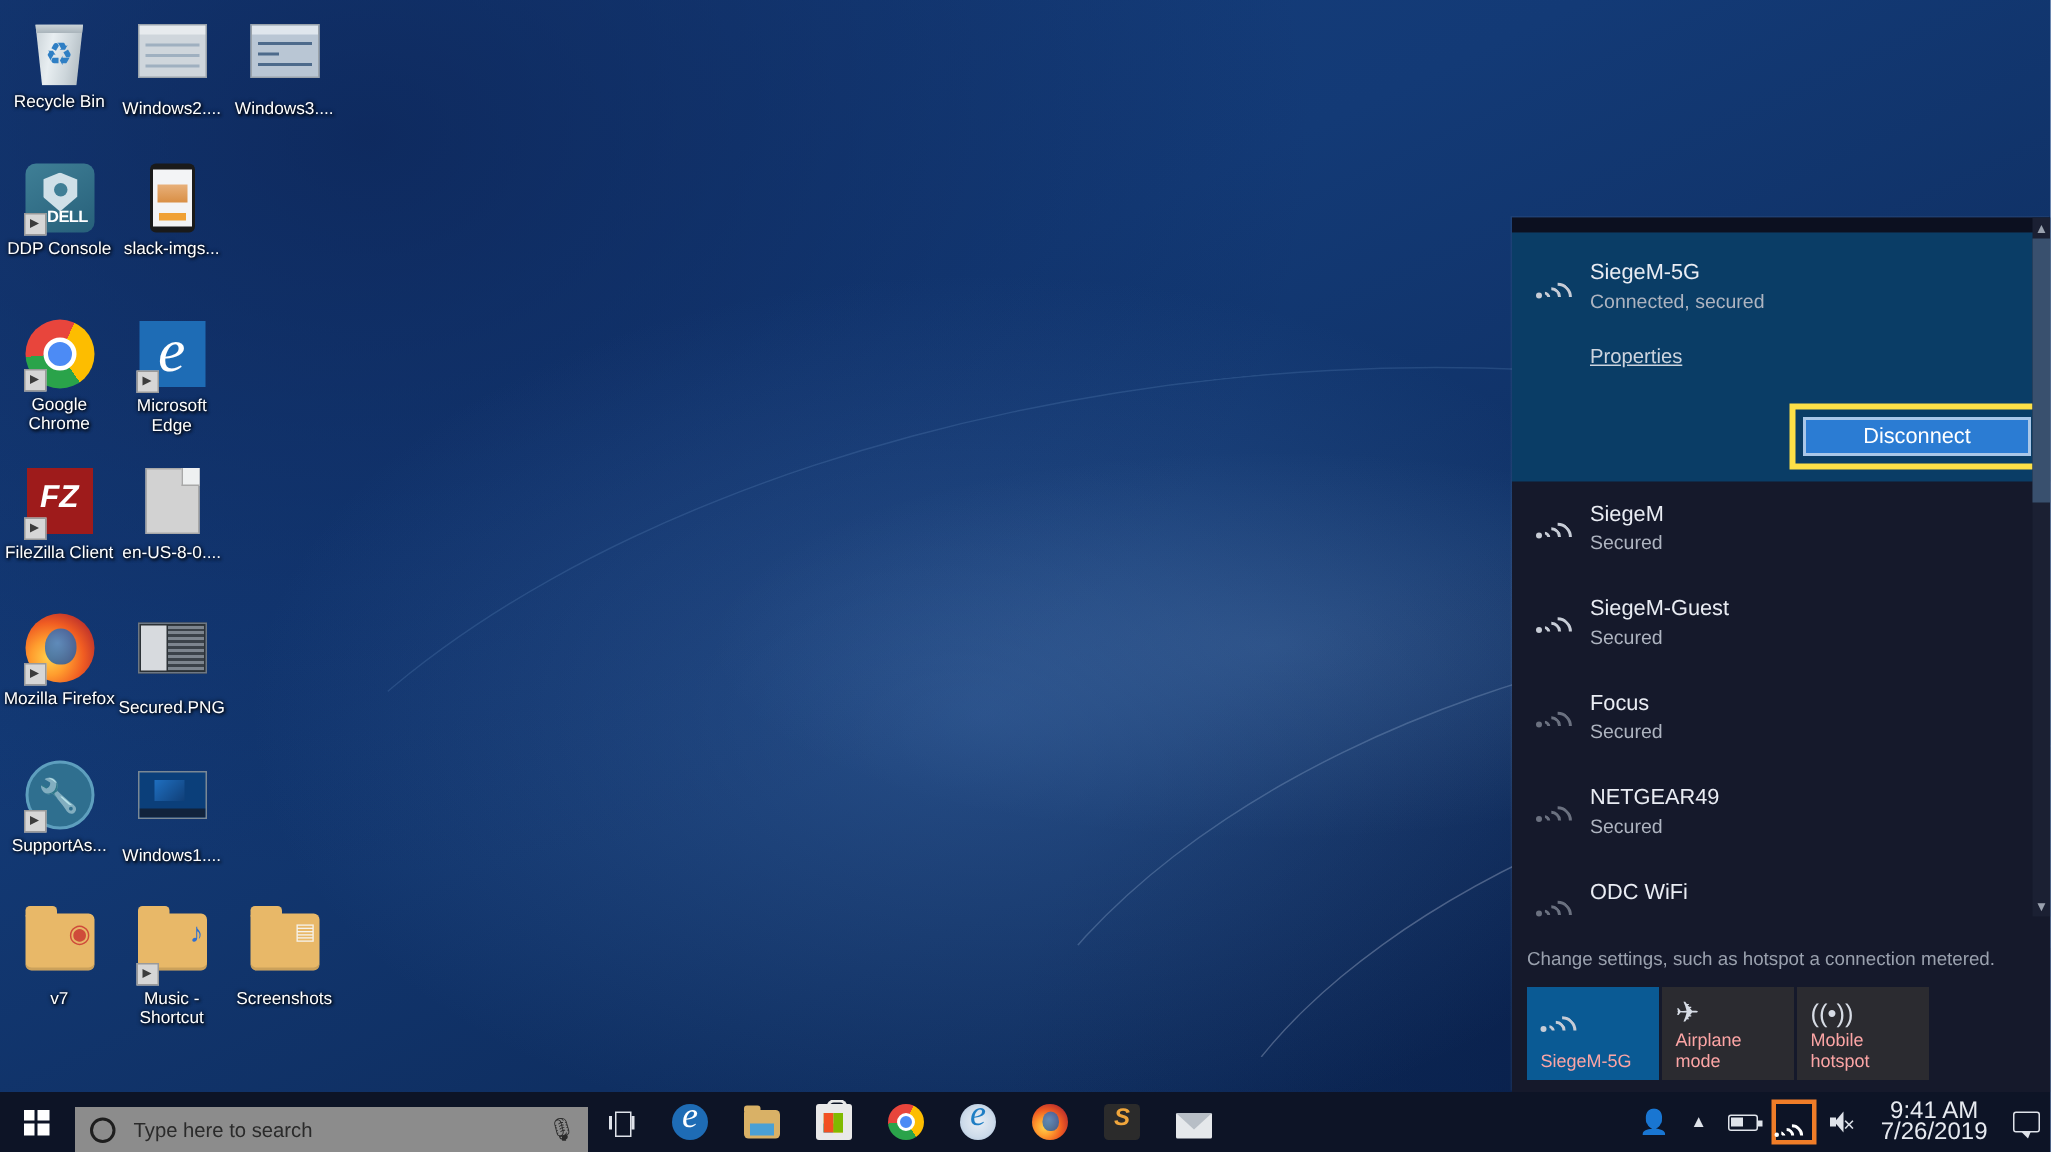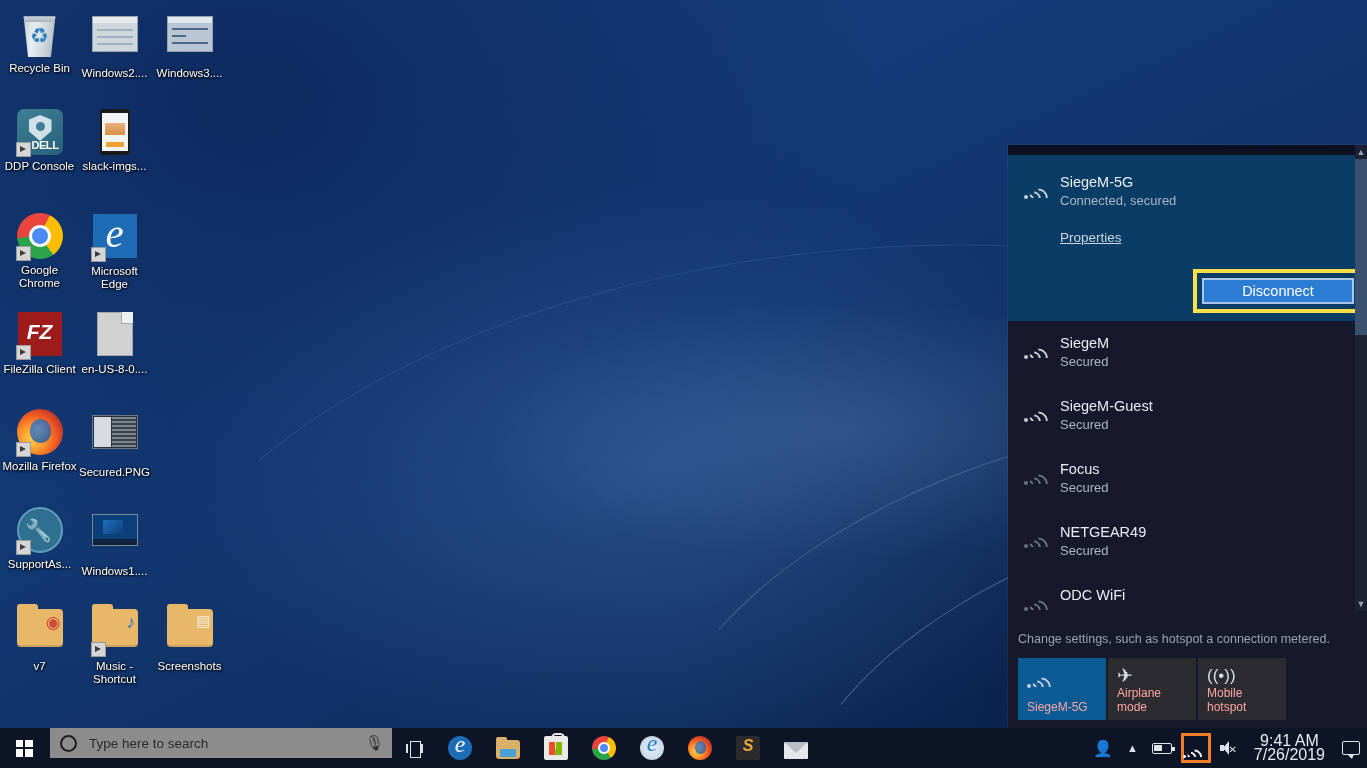--- a/index.html
+++ b/index.html
@@ -227,21 +227,21 @@
   }
   #sb-up { top:0; } #sb-down { bottom:0; }
   #sb-thumb {
     position:absolute; left:0; top:14px; width:12px; height:176px;
     background:#39506e; cursor:pointer;
   }
 
   
   #taskbar {
     position:absolute; left:0; bottom:0; width:1367px; height:40px;
-    background:#0d1426; display:flex; align-items:flex-start;
+    background:#0d1426; display:flex; align-items:flex-end;
   }
   #start-button {
     width:48px; height:40px; display:flex; align-items:center; justify-content:center;
     cursor:pointer;
   }
   .win-logo { width:17px; height:17px; display:grid; grid-template-columns:1fr 1fr;
     grid-template-rows:1fr 1fr; gap:2px; }
   .win-logo span { background:#ffffff; display:block; }
   #search-box {
     width:342px; height:30px; background:#8c8c8c; display:flex; align-items:center;

